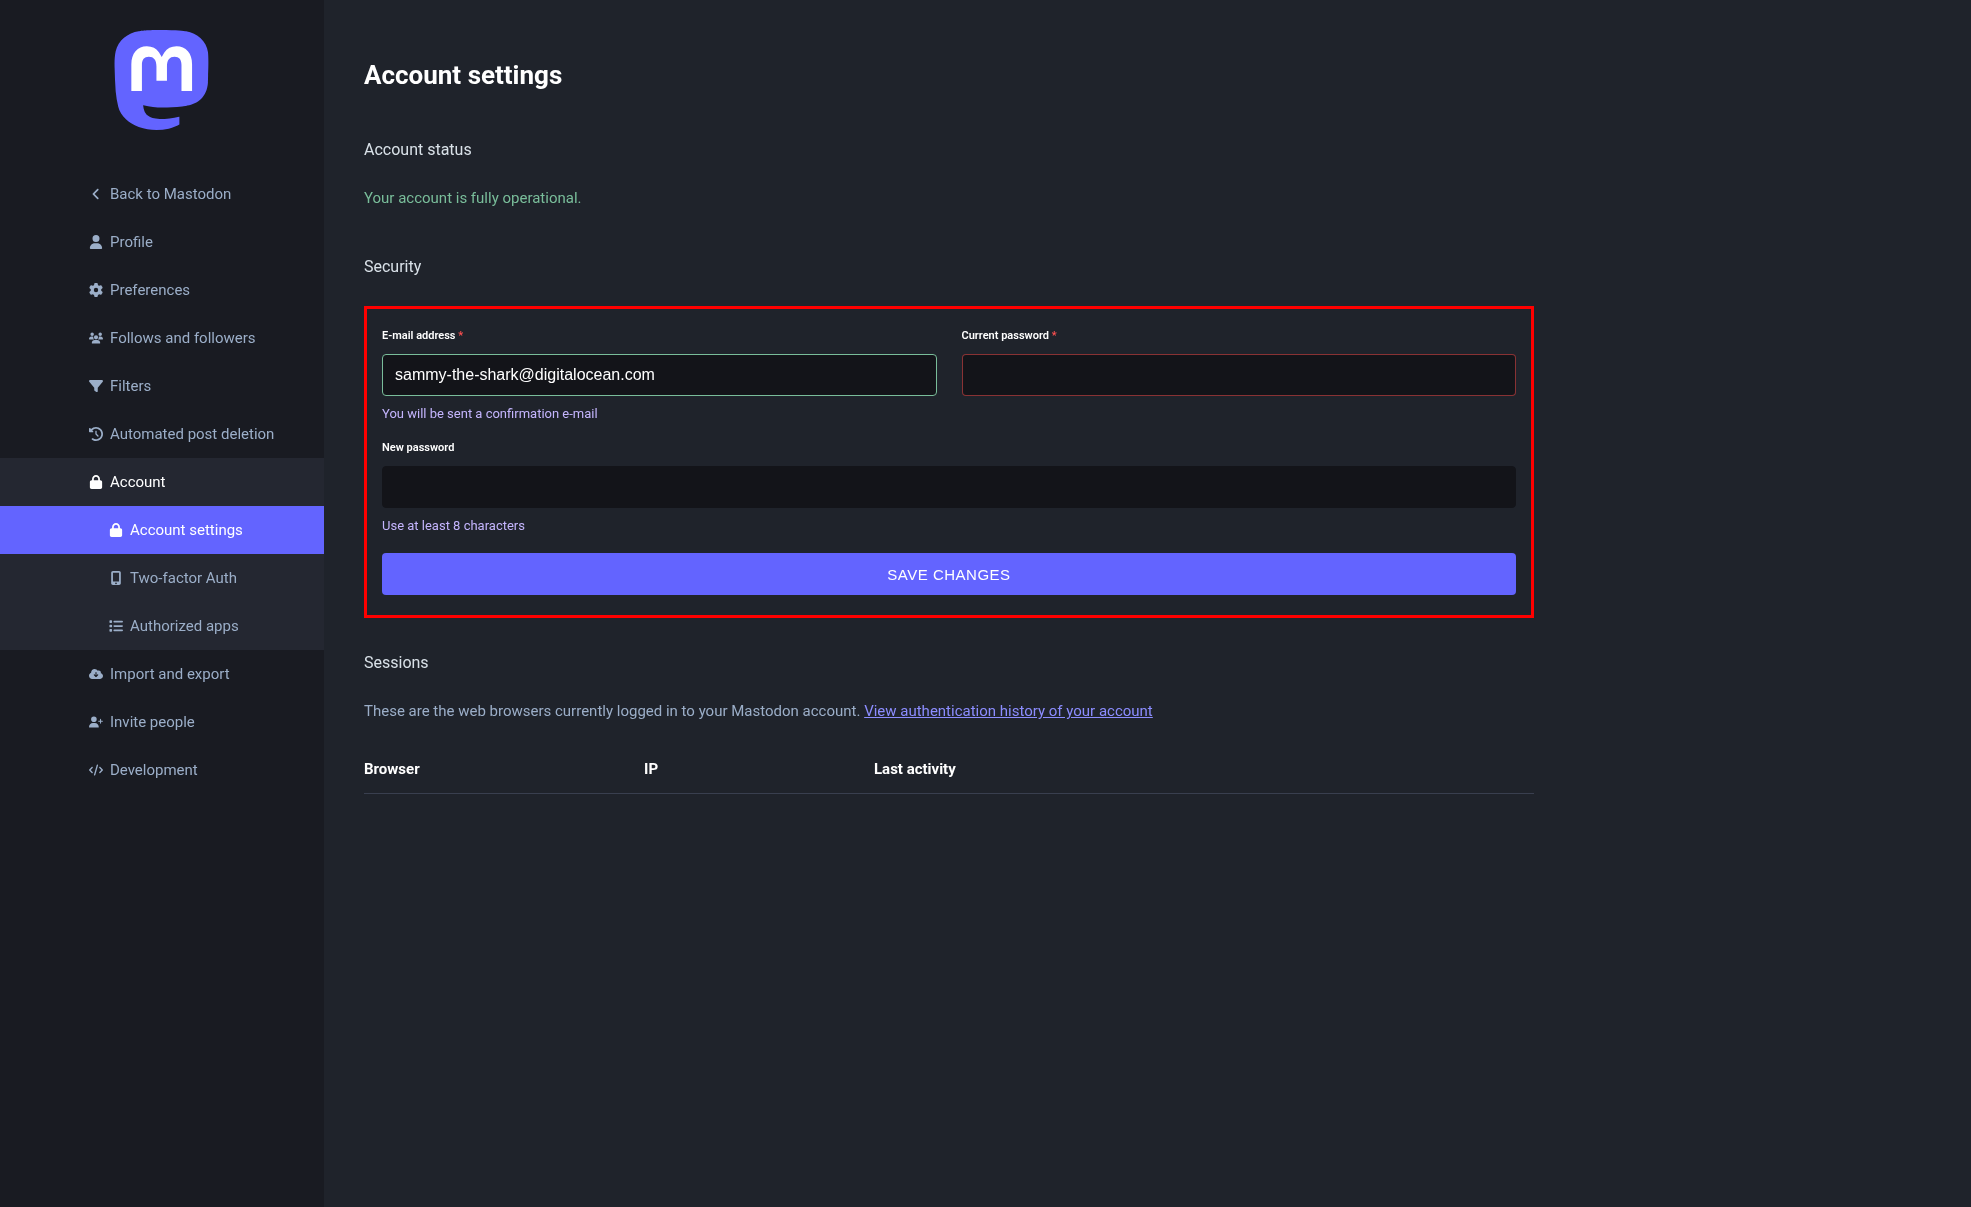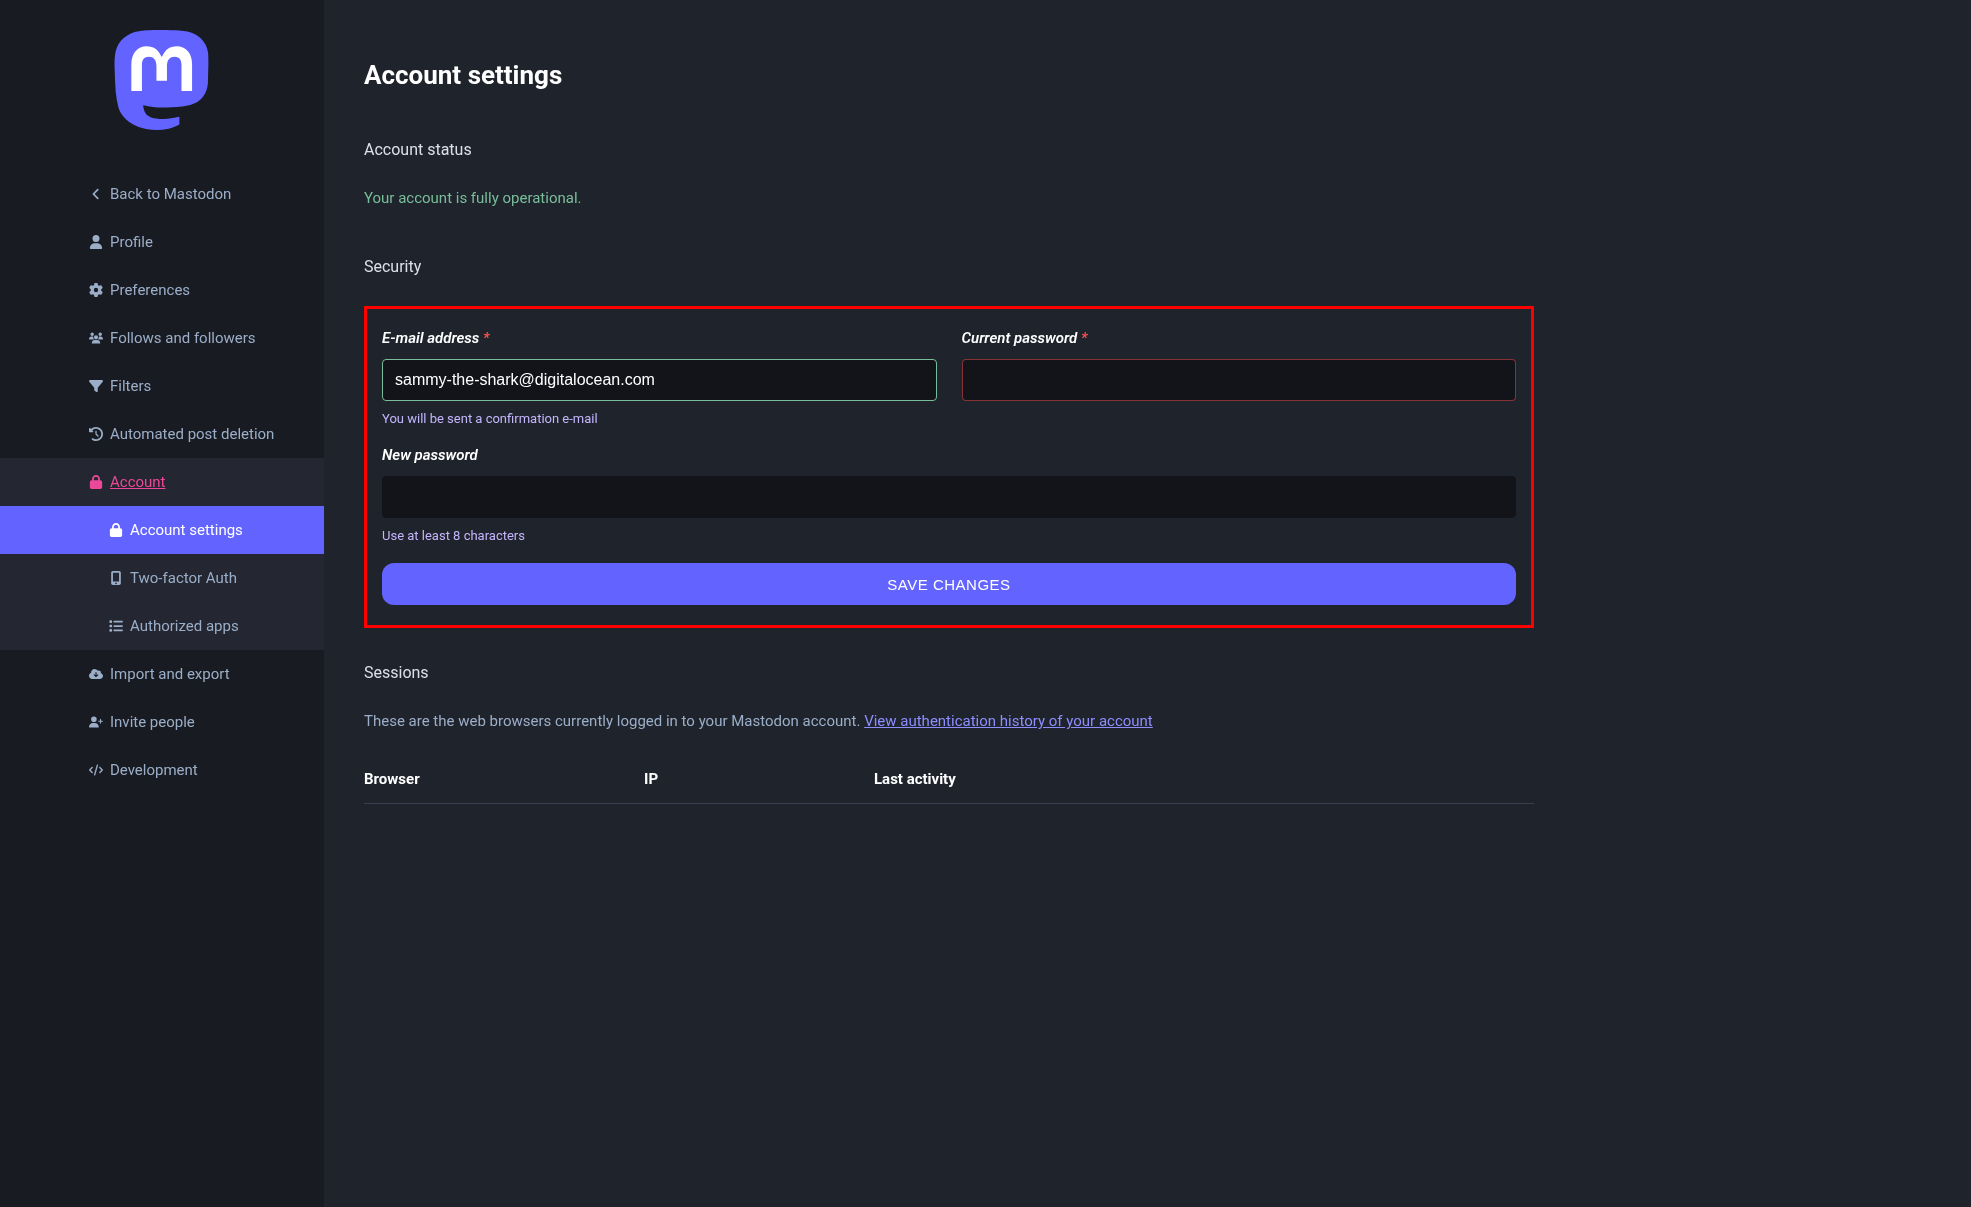--- a/index.html
+++ b/index.html
@@ -43,22 +43,21 @@
       display: flex;
       align-items: center;
       padding: 15px 20px 15px 88px;
       color: #9baec8;
       font-size: 15px;
       cursor: pointer;
       position: relative;
     }
     .nav-item.parent-active {
       background: #242731;
-      color: #ec4899;
-      text-decoration: underline;
+      color: #ffffff;
     }
     .nav-sub {
       background: #242731;
     }
     .nav-item.sub {
       padding-left: 108px;
       font-size: 15px;
     }
     .nav-item.active {
       background: #6364ff;
@@ -115,25 +114,24 @@
     .form-row {
       display: flex;
       gap: 25px;
       margin-bottom: 20px;
     }
     .form-group {
       flex: 1;
     }
     .form-label {
       display: block;
-      font-size: 15px;
+      font-size: 11px;
       font-weight: 600;
       color: #ffffff;
       margin-bottom: 12px;
-      font-style: italic;
     }
     .required {
       color: #ff5050;
     }
     .form-input {
       width: 100%;
       height: 42px;
       background: #131419;
       border: 1px solid #131419;
       border-radius: 4px;
@@ -152,21 +150,21 @@
       font-size: 13px;
       color: #c4b5fd;
       margin-top: 10px;
     }
     .btn {
       display: block;
       width: 100%;
       height: 42px;
       background: #6364ff;
       border: none;
-      border-radius: 12px;
+      border-radius: 4px;
       color: #ffffff;
       font-size: 15px;
       font-weight: 500;
       letter-spacing: 0.5px;
       cursor: pointer;
       margin-top: 15px;
     }
     .desc-text {
       font-size: 15px;
       color: #9baec8;

